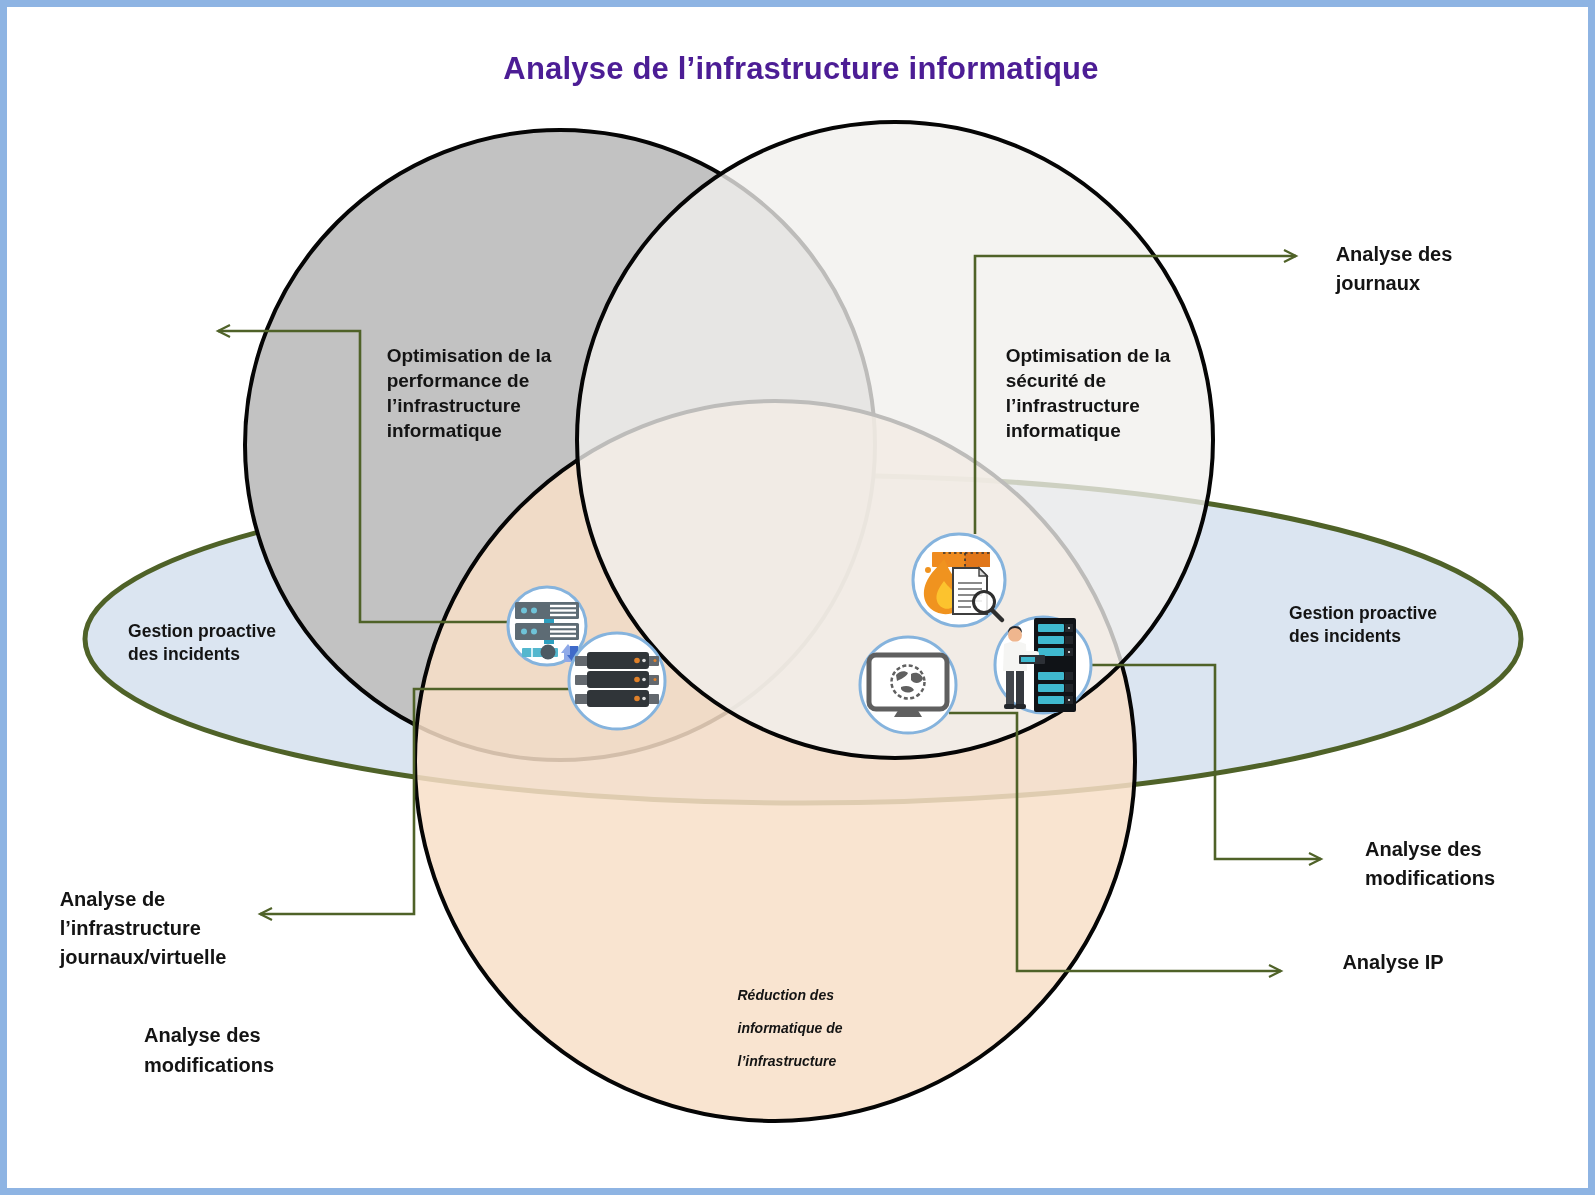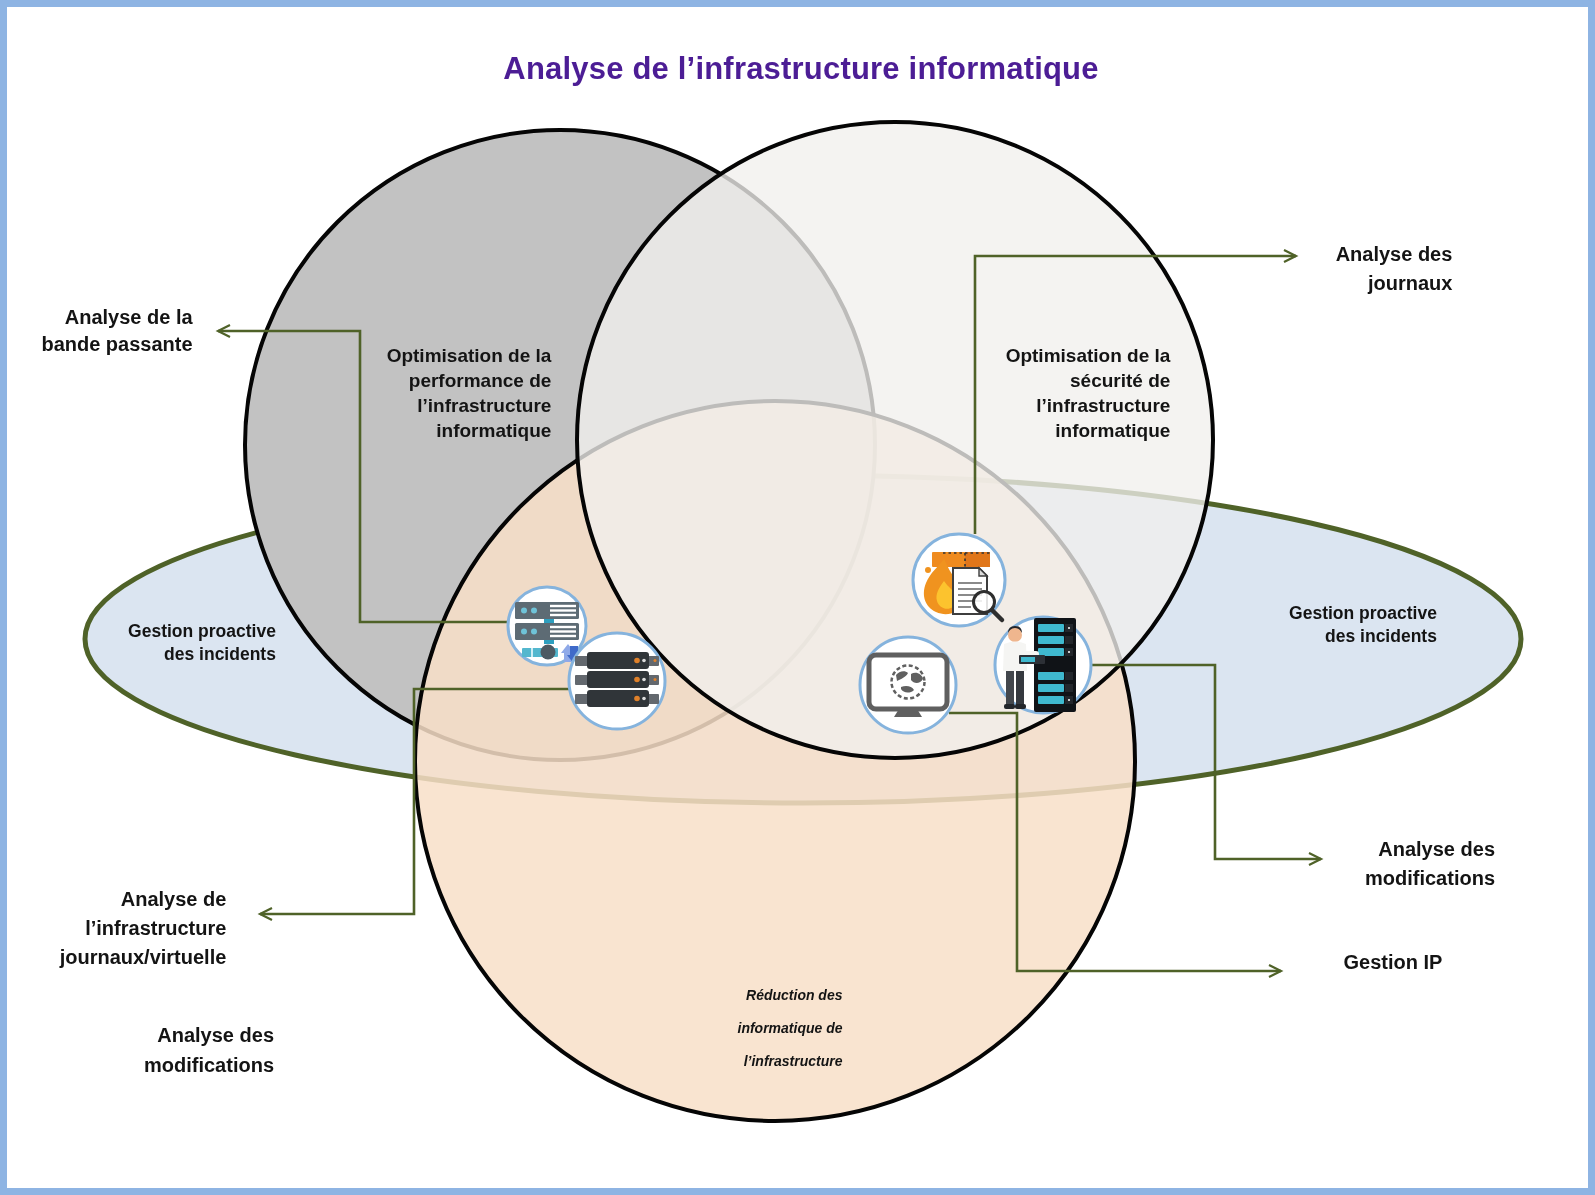--- a/index.html
+++ b/index.html
@@ -12,21 +12,21 @@
   .venn-svg{position:absolute;left:0;top:0;width:1581px;height:1181px;}
   .c-ellipse{fill:var(--ellipse-fill);stroke:var(--olive);stroke-width:5;}
   .c-gray{fill:var(--gray-fill);stroke:#050505;stroke-width:4;}
   .c-peach{fill:var(--peach-fill);fill-opacity:.85;stroke:#050505;stroke-width:4;}
   .c-sec{fill:var(--sec-fill);fill-opacity:.78;stroke:#050505;stroke-width:4;}
   .connector{fill:none;stroke:var(--olive);stroke-width:2.6;}
   .arrowhead{fill:none;stroke:var(--olive);stroke-width:2.2;}
   .ring{fill:#fff;stroke:var(--ring);stroke-width:3;}
   .title{position:absolute;left:782px;top:62px;transform:translate(-50%,-50%);
     font-size:31px;font-weight:700;color:#4c1d95;white-space:nowrap;letter-spacing:.2px;margin-left:12px;}
-  .lbl{position:absolute;transform:translate(-50%,-50%);text-align:right;font-weight:700;
+  .lbl{position:absolute;transform:translate(-50%,-50%);text-align:left;font-weight:700;
     color:var(--text);white-space:nowrap;}
 </style>
 </head>
 <body>
 
 <div class="stage">
 
   <svg class="venn-svg" viewBox="0 0 1581 1181">
     <defs>
       <marker id="arrow" viewBox="0 0 18 18" markerWidth="18" markerHeight="18" refX="14" refY="9" orient="auto" markerUnits="userSpaceOnUse">
@@ -187,24 +187,20 @@
   <div class="lbl" style="left:195px;top:636px;font-size:17.5px;line-height:23px;">
     <div>Gestion proactive</div>
     <div>des incidents</div>
   </div>
 
   <div class="lbl" style="left:1356px;top:618px;font-size:17.5px;line-height:23px;">
     <div>Gestion proactive</div>
     <div>des incidents</div>
   </div>
 
-  <div class="lbl" style="left:110px;top:324px;font-size:20px;line-height:27px;">
-    <div>Analyse de la</div>
-    <div>bande passante</div>
-  </div>
 
   <div class="lbl" style="left:1387px;top:262px;font-size:20px;line-height:29px;">
     <div>Analyse des</div>
     <div>journaux</div>
   </div>
 
   <div class="lbl" style="left:136px;top:897px;font-size:20px;line-height:29px;margin-top:24px;">
     <div>Analyse de</div>
     <div>l’infrastructure</div>
     <div>journaux/virtuelle</div>
@@ -214,16 +210,16 @@
     <div>Analyse des</div>
     <div>modifications</div>
   </div>
 
   <div class="lbl" style="left:1423px;top:857px;font-size:20px;line-height:29px;">
     <div>Analyse des</div>
     <div>modifications</div>
   </div>
 
   <div class="lbl" style="left:1386px;top:955px;font-size:20px;line-height:27px;">
-    <div>Gestion IP</div>
+    <div>Analyse IP</div>
   </div>
 
 </div>
 
 </body></html>

